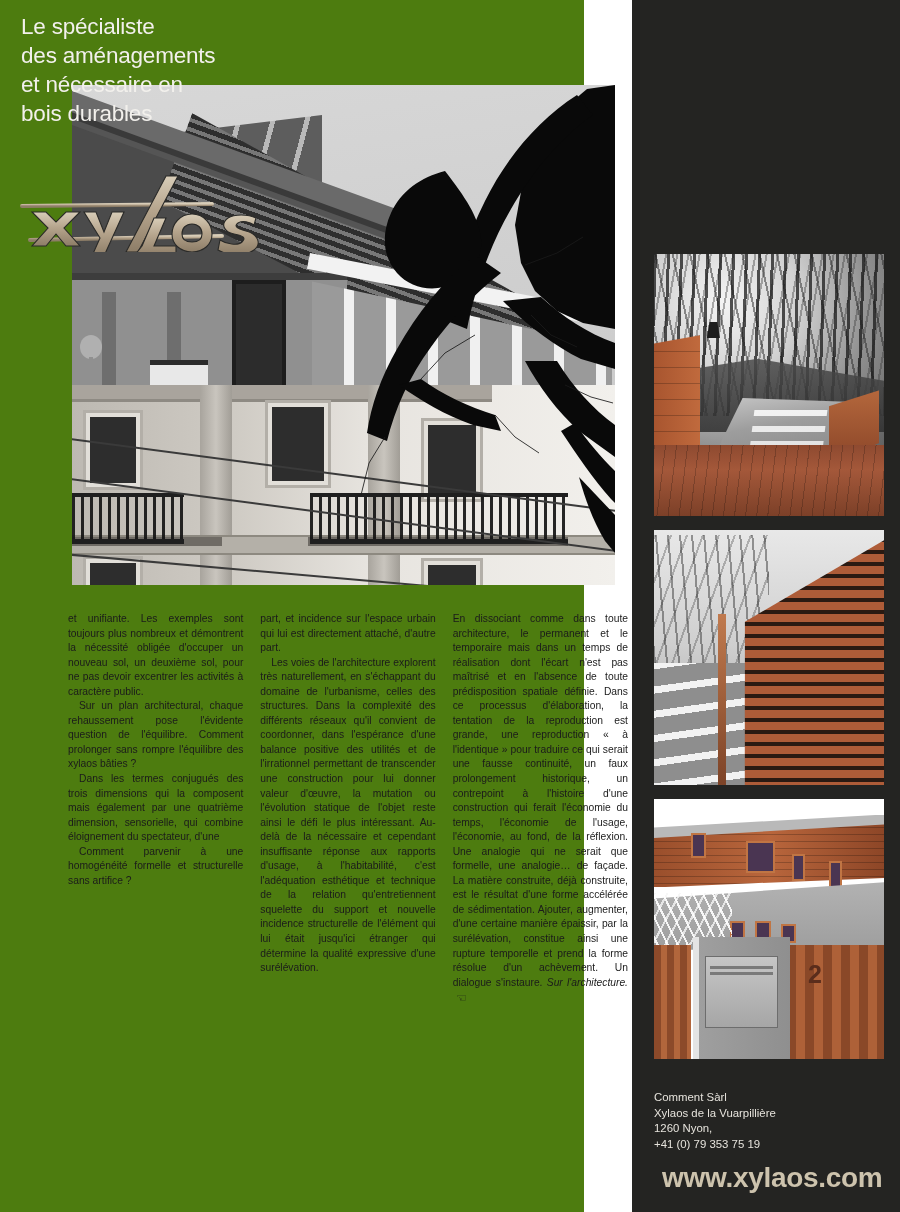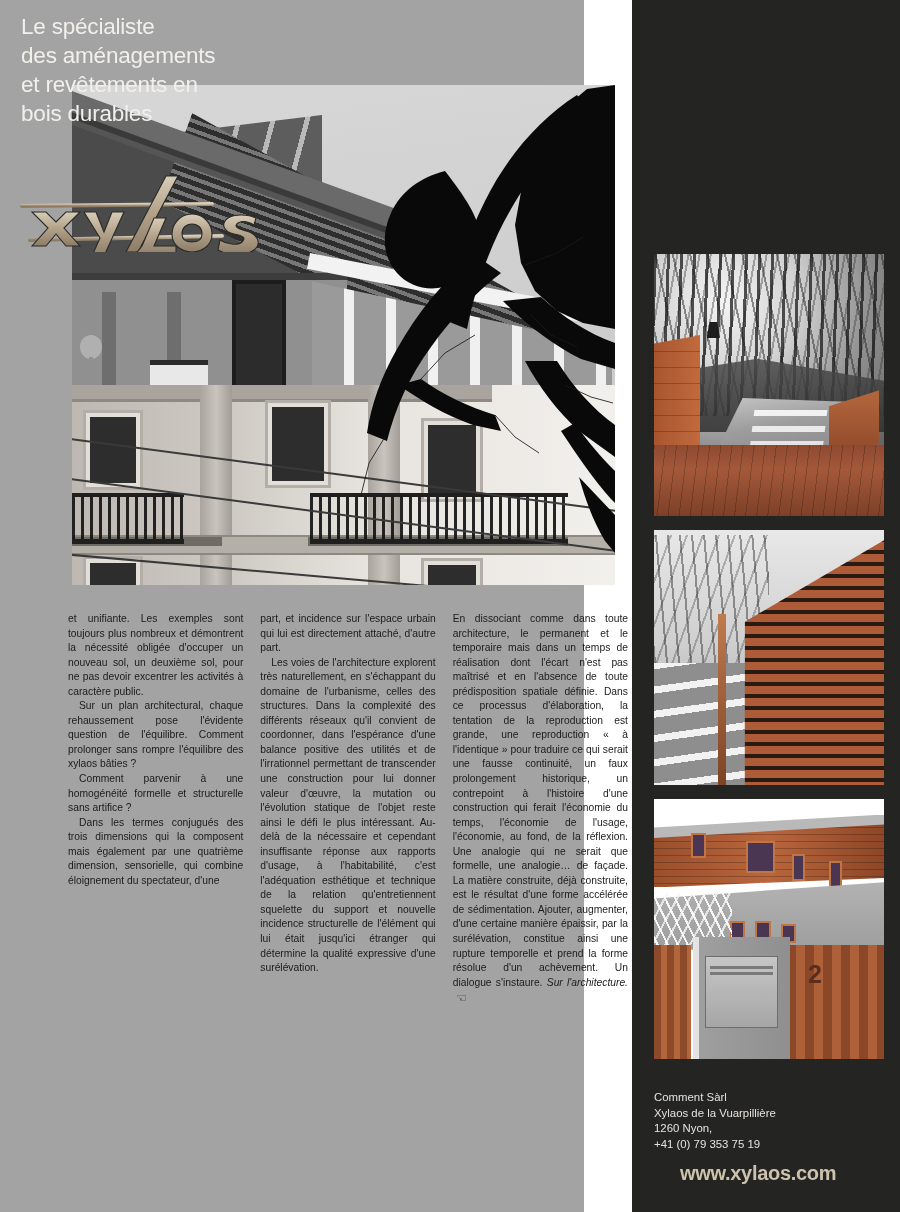--- a/index.html
+++ b/index.html
@@ -20,21 +20,21 @@
     position: absolute;
     inset: 0;
     background: #ffffff;
   }
 
   
   #article-area {
     position: absolute;
     left: 0; top: 0;
     width: 584px; height: 1212px;
-    background: #a3a3a3;
+    background: #4d7c0f;
   }
 
   
   #hero-photo {
     position: absolute;
     left: 72px; top: 85px;
     width: 543px; height: 500px;
     overflow: hidden;
     background: #d9d9d9;
   }
@@ -468,24 +468,24 @@
     position: absolute;
     left: 654px; top: 1090px;
     width: 230px;
     color: #e6e3dc;
     font-family: "Liberation Sans", sans-serif;
     font-size: 11.4px;
     line-height: 15.6px;
   }
   #ad-website {
     position: absolute;
-    left: 680px; top: 1162px;
+    left: 662px; top: 1162px;
     color: #cdc3ad;
     font-family: "Liberation Sans", sans-serif;
-    font-size: 20px;
+    font-size: 28px;
     font-weight: bold;
     letter-spacing: -0.3px;
   }
 </style>
 </head>
 <body>
 
 <div id="page">
 
   <div id="article-area">
@@ -548,42 +548,42 @@
           <path d="M240,300 L266,312 L288,318"></path>
         </g>
       </svg>
     </div>
 
     <div id="article-columns">
 
       <div class="col">
         <p class="noindent">et unifiante. Les exemples sont toujours plus nombreux et démontrent la nécessité obligée d'occuper un nouveau sol, un deuxième sol, pour ne pas devoir excentrer les activités à caractère public.</p>
         <p>Sur un plan architectural, chaque rehaussement pose l'évidente question de l'équilibre. Comment prolonger sans rompre l'équilibre des xylaos bâties ?</p>
+        <p>Dans les termes conjugués des trois dimensions qui la composent mais également par une quatrième dimension, sensorielle, qui combine éloignement du spectateur, d'une</p>
         <p>Comment parvenir à une homogénéité formelle et structurelle sans artifice ?</p>
-        <p>Dans les termes conjugués des trois dimensions qui la composent mais également par une quatrième dimension, sensorielle, qui combine éloignement du spectateur, d'une</p>
       </div>
 
       <div class="col">
         <p class="noindent">part, et incidence sur l'espace urbain qui lui est directement attaché, d'autre part.</p>
         <p>Les voies de l'architecture explorent très naturellement, en s'échappant du domaine de l'urbanisme, celles des structures. Dans la complexité des différents réseaux qu'il convient de coordonner, dans l'espérance d'une balance positive des utilités et de l'irrationnel permettant de transcender une construction pour lui donner valeur d'œuvre, la mutation ou l'évolution statique de l'objet reste ainsi le défi le plus intéressant. Au-delà de la nécessaire et cependant insuffisante réponse aux rapports d'usage, à l'habitabilité, c'est l'adéquation esthétique et technique de la relation qu'entretiennent squelette du support et nouvelle incidence structurelle de l'élément qui lui était jusqu'ici étranger qui détermine la qualité expressive d'une surélévation.</p>
       </div>
 
       <div class="col">
         <p><span>En dissociant comme dans toute architecture, le permanent et le temporaire mais dans un temps de réalisation dont l'écart n'est pas maîtrisé et en l'absence de toute prédisposition spatiale définie. Dans ce processus d'élaboration, la tentation de la reproduction est grande, une reproduction « à l'identique » pour traduire ce qui serait une fausse continuité, un faux prolongement historique, un contrepoint à l'histoire d'une construction qui ferait l'économie du temps, l'économie de l'usage, l'économie, au fond, de la réflexion. Une analogie qui ne serait que formelle, une analogie… de façade. La matière construite, déjà construite, est le résultat d'une forme accélérée de sédimentation. Ajouter, augmenter, d'une certaine manière épaissir, par la surélévation, constitue ainsi une rupture temporelle et prend la forme résolue d'un achèvement. Un dialogue s'instaure. </span><span class="ital">Sur l'architecture.</span><span class="endmark">☞</span></p>
       </div>
 
     </div>
   </div>
 
   <div id="advert"></div>
 
   <div id="ad-headline">
     <div>Le spécialiste</div>
     <div>des aménagements</div>
-    <div>et revêtements en</div>
+    <div>et nécessaire en</div>
     <div>bois durables</div>
   </div>
 
   <svg id="ad-logo" viewBox="0 0 248 82">
     <defs>
       <linearGradient id="lg" x1="0" y1="0" x2="0" y2="1">
         <stop offset="0%" stop-color="#d8cdb8"></stop>
         <stop offset="45%" stop-color="#b6a58d"></stop>
         <stop offset="100%" stop-color="#8d7d67"></stop>
       </linearGradient>

